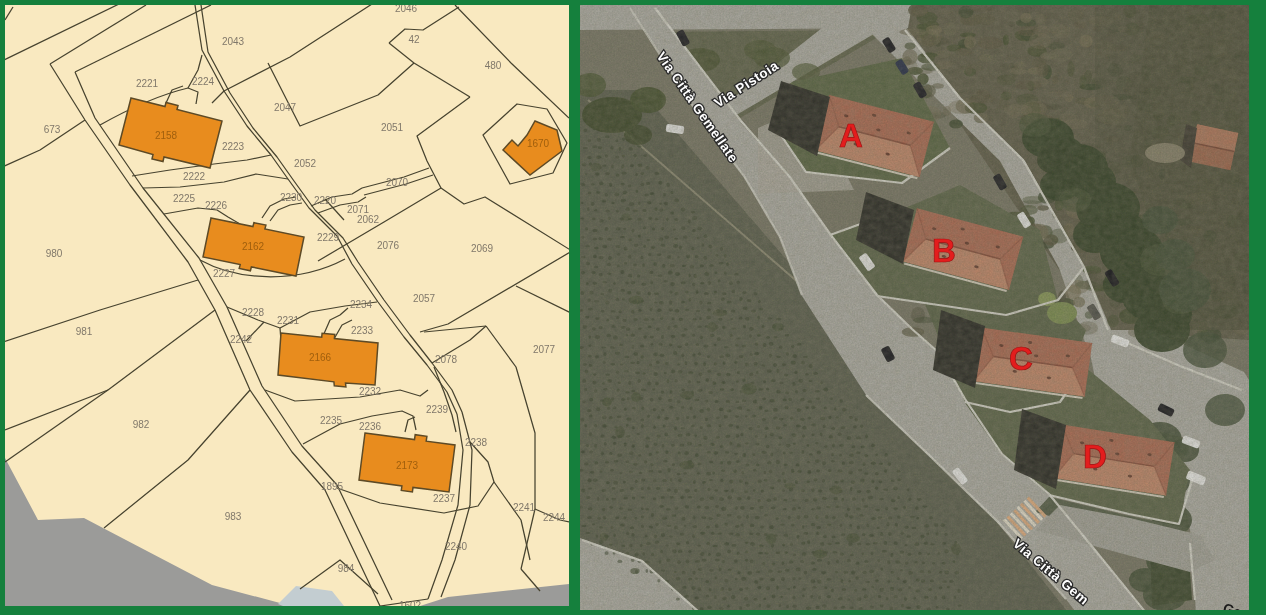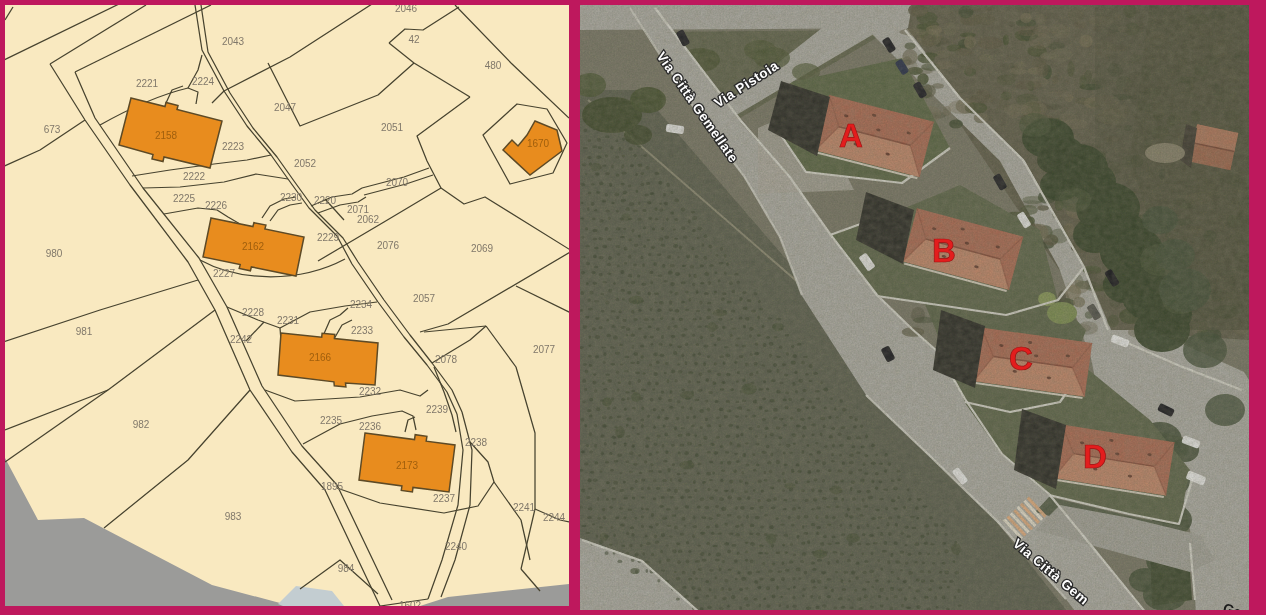--- a/index.html
+++ b/index.html
@@ -1,16 +1,16 @@
 <!DOCTYPE html>
 <html><head>
 <meta charset="utf-8">
 <style>
 html,body{margin:0;padding:0;background:#ffffff;}
-#wrap{position:relative;width:1266px;height:615px;background:#be185d;overflow:hidden;}
+#wrap{position:relative;width:1266px;height:615px;background:#15803d;overflow:hidden;}
 svg{position:absolute;top:0;left:0;}
 .lbl{fill:#80786a;font-size:10px;font-family:"Liberation Sans",sans-serif;}
 .blbl{fill:#a05f0d;font-size:10px;font-family:"Liberation Sans",sans-serif;}
 .pline{stroke:#47432f;stroke-width:1.25;fill:none;stroke-linejoin:round;}
 .bld{fill:#e88c1e;stroke:#5d4a26;stroke-width:1.5;}
 .curb{stroke:#dbdad0;stroke-width:2.2;fill:none;stroke-linejoin:round;}
 .rletter{fill:#e31d1d;stroke:#9a1111;stroke-width:0.7;font-size:33px;font-weight:bold;font-family:"Liberation Sans",sans-serif;}
 .street{fill:#ffffff;stroke:#2a2a2a;stroke-width:2.6;paint-order:stroke;font-weight:bold;font-size:13.5px;font-family:"Liberation Sans",sans-serif;letter-spacing:.5px;}
 </style>
 </head>

